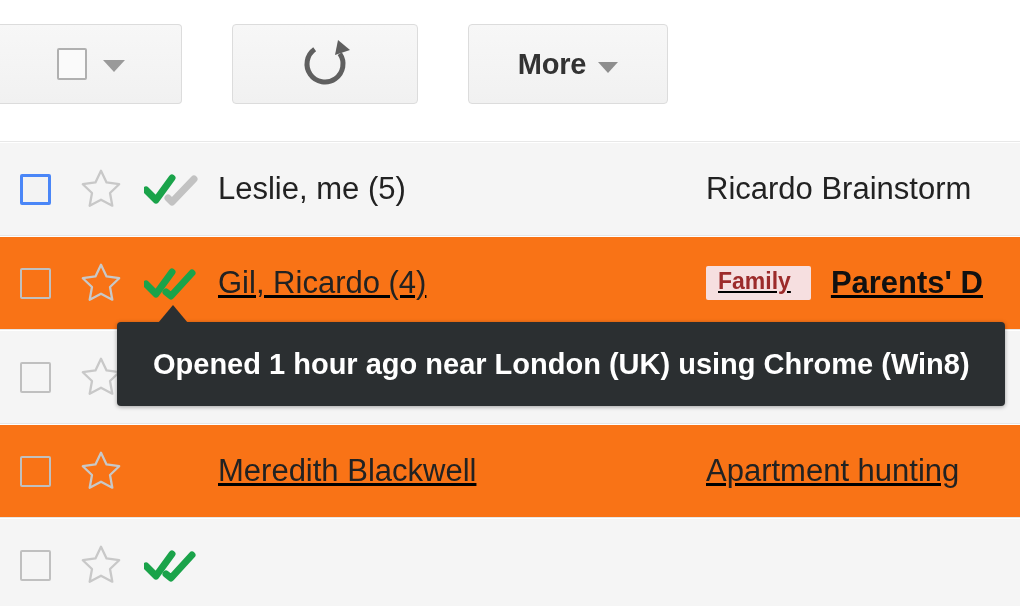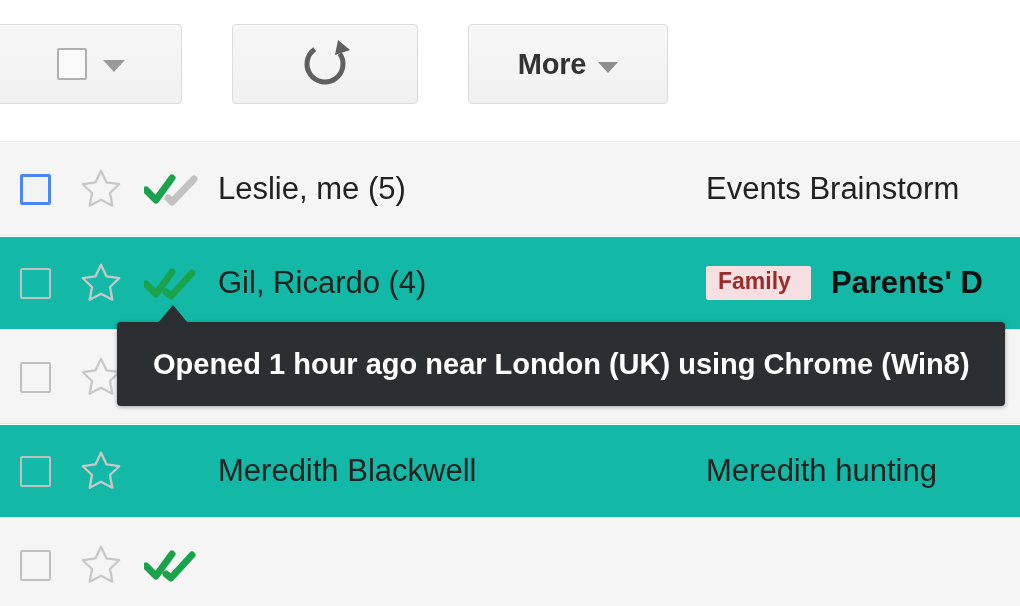--- a/index.html
+++ b/index.html
@@ -120,21 +120,21 @@
     position: relative;
     box-sizing: border-box;
     height: 94px;
     background: #f5f5f5;
     border-bottom: 1px solid #e6e6e6;
     border-top: 1px solid #ffffff;
     display: flex;
     align-items: center;
     cursor: pointer;
   }
-  .row.alt { background: #14b8a6; }
+  .row.alt { background: #f97316; text-decoration: underline; }
 
   .cell-check {
     width: 70px;
     display: flex;
     justify-content: center;
     align-items: center;
     flex: none;
   }
   .cb {
     width: 31px;
@@ -268,21 +268,21 @@
           <path d="M12 2.5l2.9 6.1 6.6.9-4.8 4.6 1.2 6.6L12 17.6 6.1 20.7l1.2-6.6L2.5 9.5l6.6-.9z" fill="none" stroke="#c8c8c8" stroke-width="1.2" stroke-linejoin="round"></path>
         </svg>
       </div>
       <div class="cell-marks">
         <svg width="58" height="34" viewBox="0 0 58 34">
           <path d="M2 18 L12 28 L28 6" fill="none" stroke="#1aa34a" stroke-width="7" stroke-linecap="round" stroke-linejoin="round"></path>
           <path d="M24 26 L28 30 L50 7" fill="none" stroke="#c2c2c2" stroke-width="7" stroke-linecap="round" stroke-linejoin="round"></path>
         </svg>
       </div>
       <div class="cell-sender">Leslie, me (5)</div>
-      <div class="cell-subject">Events Brainstorm</div>
+      <div class="cell-subject">Ricardo Brainstorm</div>
     </div>
 
     <div class="row alt">
       <div class="cell-check">
         <span class="cb"></span>
       </div>
       <div class="cell-star">
         <svg width="46" height="46" viewBox="0 0 24 24">
           <path d="M12 2.5l2.9 6.1 6.6.9-4.8 4.6 1.2 6.6L12 17.6 6.1 20.7l1.2-6.6L2.5 9.5l6.6-.9z" fill="none" stroke="#c8c8c8" stroke-width="1.2" stroke-linejoin="round"></path>
         </svg>
@@ -318,21 +318,21 @@
       <div class="cell-check">
         <span class="cb"></span>
       </div>
       <div class="cell-star">
         <svg width="46" height="46" viewBox="0 0 24 24">
           <path d="M12 2.5l2.9 6.1 6.6.9-4.8 4.6 1.2 6.6L12 17.6 6.1 20.7l1.2-6.6L2.5 9.5l6.6-.9z" fill="none" stroke="#c8c8c8" stroke-width="1.2" stroke-linejoin="round"></path>
         </svg>
       </div>
       <div class="cell-marks"></div>
       <div class="cell-sender">Meredith Blackwell</div>
-      <div class="cell-subject">Meredith hunting</div>
+      <div class="cell-subject">Apartment hunting</div>
     </div>
 
     <div class="row">
       <div class="cell-check">
         <span class="cb"></span>
       </div>
       <div class="cell-star">
         <svg width="46" height="46" viewBox="0 0 24 24">
           <path d="M12 2.5l2.9 6.1 6.6.9-4.8 4.6 1.2 6.6L12 17.6 6.1 20.7l1.2-6.6L2.5 9.5l6.6-.9z" fill="none" stroke="#c8c8c8" stroke-width="1.2" stroke-linejoin="round"></path>
         </svg>

